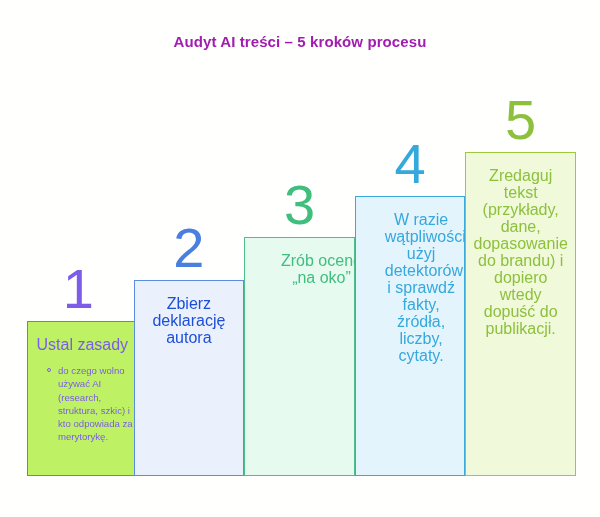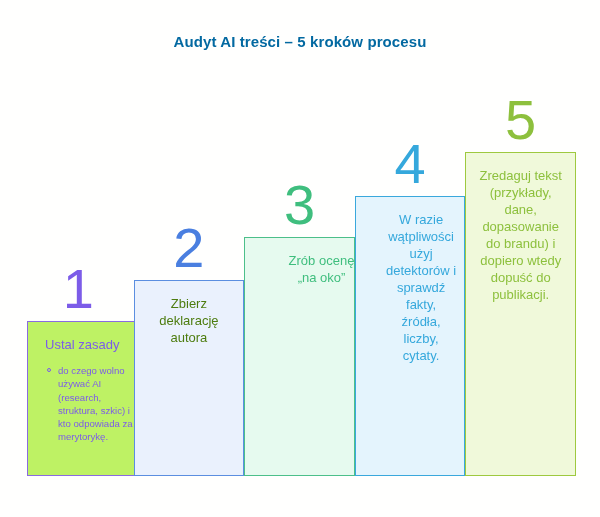--- a/index.html
+++ b/index.html
@@ -16,21 +16,21 @@
   }
 
   #chart-title {
     position: absolute;
     top: 33px;
     left: 0;
     width: 600px;
     text-align: center;
     font-size: 15px;
     font-weight: bold;
-    color: #0369a1;
+    color: #a21caf;
     letter-spacing: 0.1px;
   }
 
   #staircase {
     position: absolute;
     left: 23px;
     top: 70px;
     width: 553px;
     height: 406px;
   }
@@ -54,21 +54,21 @@
     font-size: 56px;
     line-height: 1;
     font-weight: 400;
     font-family: "Liberation Sans", sans-serif;
     pointer-events: none;
   }
 
   .step-label {
     margin-top: 14px;
     padding: 0 7px;
-    font-size: 13px;
+    font-size: 16px;
     line-height: 17px;
     text-align: center;
     box-sizing: border-box;
     width: 100%;
   }
 
   .bullet-list {
     margin: 11px 0 0 12px;
     padding: 0 6px 0 24px;
     list-style: none;
@@ -101,21 +101,21 @@
 <div id="staircase">
     <div class="step-number" style="left: 0px; bottom: 159px; color: rgb(124, 92, 232);">1</div>
     <div class="step-col" style="left: 4px; height: 155px; border-color: rgb(138, 107, 224); background: #bef264; color: rgb(124, 92, 232);">
       <div class="step-label" style="color: rgb(124, 92, 232);">Ustal zasady</div>
       <ul class="bullet-list">
         <li><span class="bullet-marker"></span><span>do czego wolno używać AI (research, struktura, szkic) i kto odpowiada za merytorykę.</span></li>
       </ul>
     </div>
     <div class="step-number" style="left: 110.6px; bottom: 200px; color: rgb(74, 127, 224);">2</div>
     <div class="step-col" style="left: 110.6px; height: 196px; border-color: rgb(91, 142, 224); background: rgb(234, 241, 253); color: rgb(74, 127, 224);">
-      <div class="step-label" style="color: #4d7c0f;">Zbierz deklarację autora</div>
+      <div class="step-label" style="color: #1d4ed8;">Zbierz deklarację autora</div>
     </div>
     <div class="step-number" style="left: 221.2px; bottom: 243px; color: rgb(63, 190, 126);">3</div>
     <div class="step-col" style="left: 221.2px; height: 239px; border-color: rgb(76, 191, 138); background: rgb(230, 250, 239); color: rgb(63, 190, 126);">
       <div class="step-label" style="color: rgb(63, 190, 126); white-space: pre-line; margin-left: 44px;">Zrób ocenę
 „na oko”</div>
     </div>
     <div class="step-number" style="left: 331.8px; bottom: 284px; color: rgb(53, 168, 220);">4</div>
     <div class="step-col" style="left: 331.8px; height: 280px; border-color: rgb(58, 168, 220); background: rgb(228, 244, 253); color: rgb(53, 168, 220);">
       <div class="step-label" style="color: rgb(53, 168, 220); padding-left: 29px;">W razie wątpliwości użyj detektorów i sprawdź fakty, źródła, liczby, cytaty.</div>
     </div>

